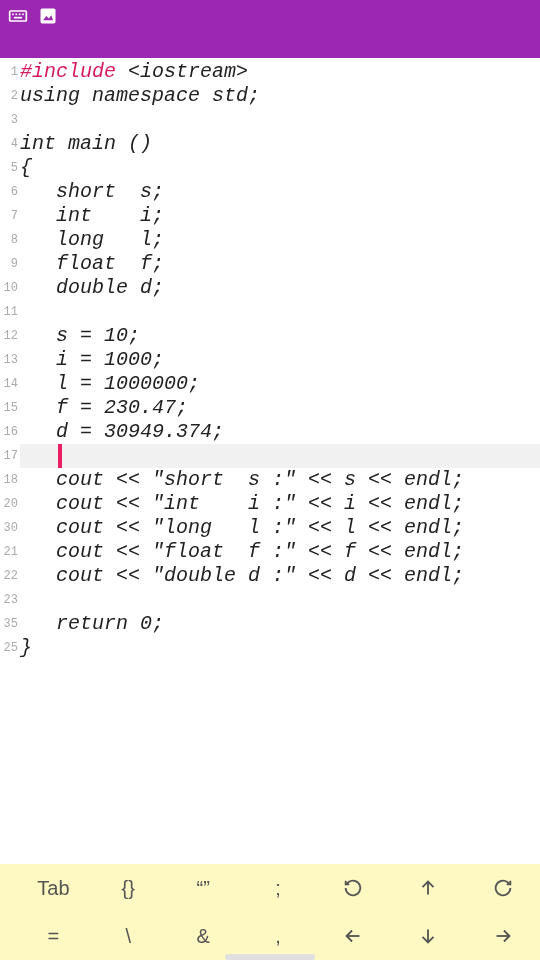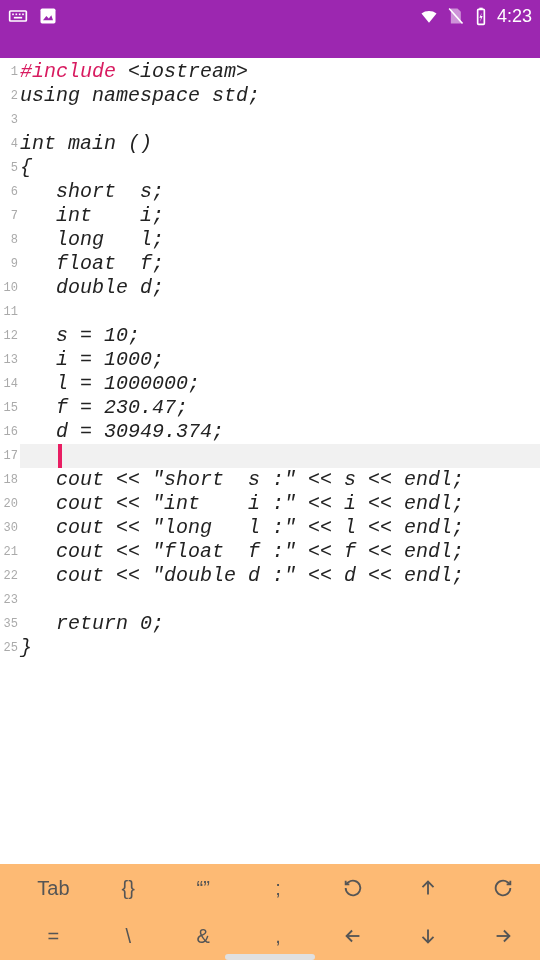--- a/index.html
+++ b/index.html
@@ -18,21 +18,21 @@
   .app-action { cursor: pointer; }
   
   .editor { position: relative; height: 720px; display: flex; font-family: "Courier New", monospace; font-size: 20px; line-height: 24px; background: #fff; }
   .gutter { width: 18px; text-align: right; color: #aaa; padding-top: 2px; font-size: 12px; line-height: 24px; user-select: none; }
   .code { flex: 1; padding-left: 2px; padding-top: 2px; white-space: pre; color: #222; font-style: italic; }
   .kw-preproc { color: #d81b60; }
   .line { height: 24px; }
   .line-17 { background: #f1f1f1; position: relative; }
   .cursor { position: absolute; left: 0; top: 0; width: 4px; height: 24px; background: #e91e63; }
   
-  .symbol-bar { position: absolute; bottom: 0; left: 0; right: 0; height: 96px; background: #fdba74; display: flex; flex-direction: column; padding-left: 16px; }
+  .symbol-bar { position: absolute; bottom: 0; left: 0; right: 0; height: 96px; background: #fef9c3; display: flex; flex-direction: column; padding-left: 16px; }
   .symbol-row { flex: 1; display: flex; }
   .symbol-key { flex: 1; display: flex; align-items: center; justify-content: center; color: #555; font-size: 20px; cursor: pointer; }
   .symbol-key svg { width: 22px; height: 22px; }
   .handle { height: 6px; background: #e0e0e0; position: absolute; bottom: 0; left: 50%; transform: translateX(-50%); width: 90px; border-radius: 3px; }
 </style>
 </head>
 <body>
 
 <div class="status-bar">
   <div class="status-left">
@@ -45,41 +45,20 @@
           <rect x="17" y="9" width="2" height="2" fill="#fff"></rect>
           <rect x="7" y="13" width="10" height="2" fill="#fff"></rect>
         </svg>
     </span>
     <span class="status-icon">
       <svg viewBox="0 0 24 24" fill="#fff">
           <rect x="3" y="3" width="18" height="18" rx="2" fill="#fff"></rect>
           <polygon points="6,17 10,12 13,15 16,11 18,17" fill="#9c27b0"></polygon>
         </svg>
     </span>
-  </div>
-  <div class="status-right">
-    <span class="status-icon">
-      <svg viewBox="0 0 24 24" fill="#fff">
-          <path d="M12 20l9-11c-5-4-13-4-18 0l9 11z"></path>
-        </svg>
-    </span>
-    <span class="status-icon">
-      <svg viewBox="0 0 24 24" fill="#ce93d8">
-          <path d="M7 3h8l4 4v14H7z"></path>
-          <line x1="5" y1="3" x2="21" y2="21" stroke="#fff" stroke-width="2"></line>
-        </svg>
-    </span>
-    <span class="status-icon">
-      <svg viewBox="0 0 24 24" fill="#fff">
-          <rect x="8" y="4" width="8" height="18" rx="1" fill="none" stroke="#fff" stroke-width="2"></rect>
-          <rect x="10" y="2" width="4" height="2" fill="#fff"></rect>
-          <polygon points="13,8 10,14 12,14 11,19 14,12 12,12" fill="#fff"></polygon>
-        </svg>
-    </span>
-    <span>4:23</span>
   </div>
 </div>
 
 <div class="app-bar">
 </div>
 
 <div class="editor">
   <div class="gutter" id="gutter">
       <div class="line">1</div>
       <div class="line">2</div>

